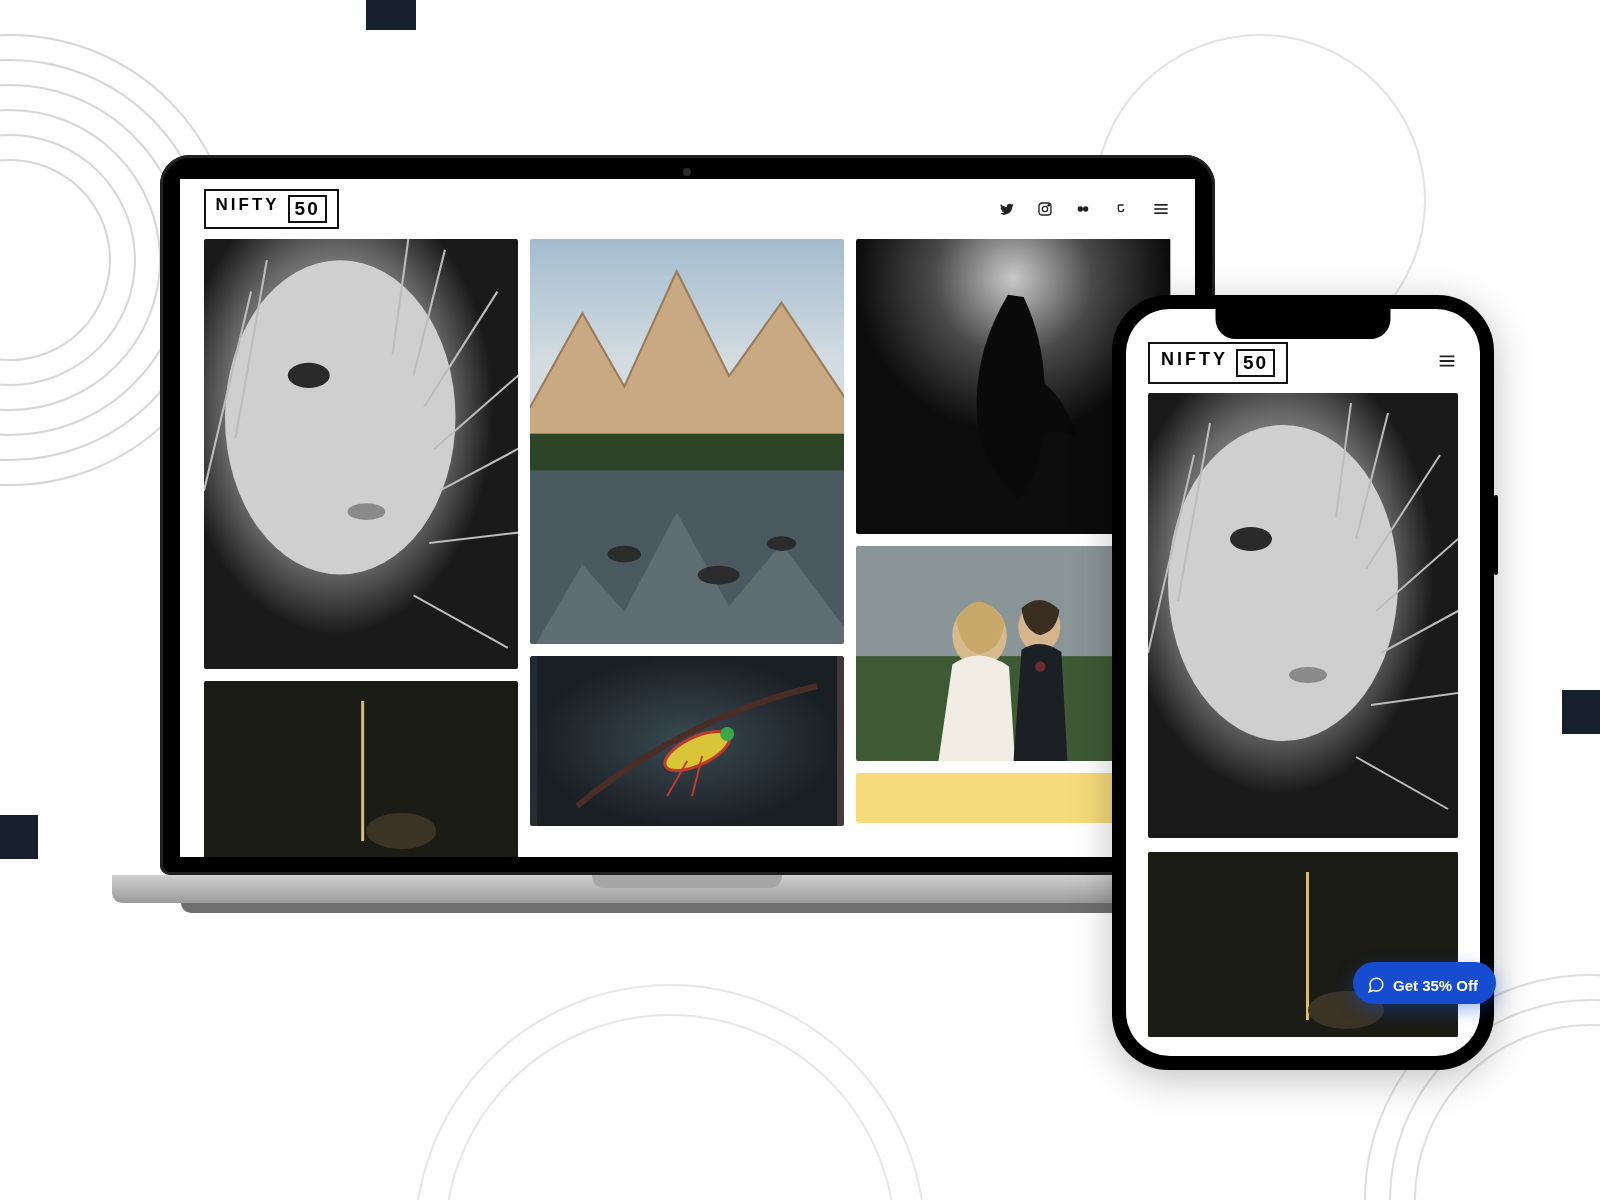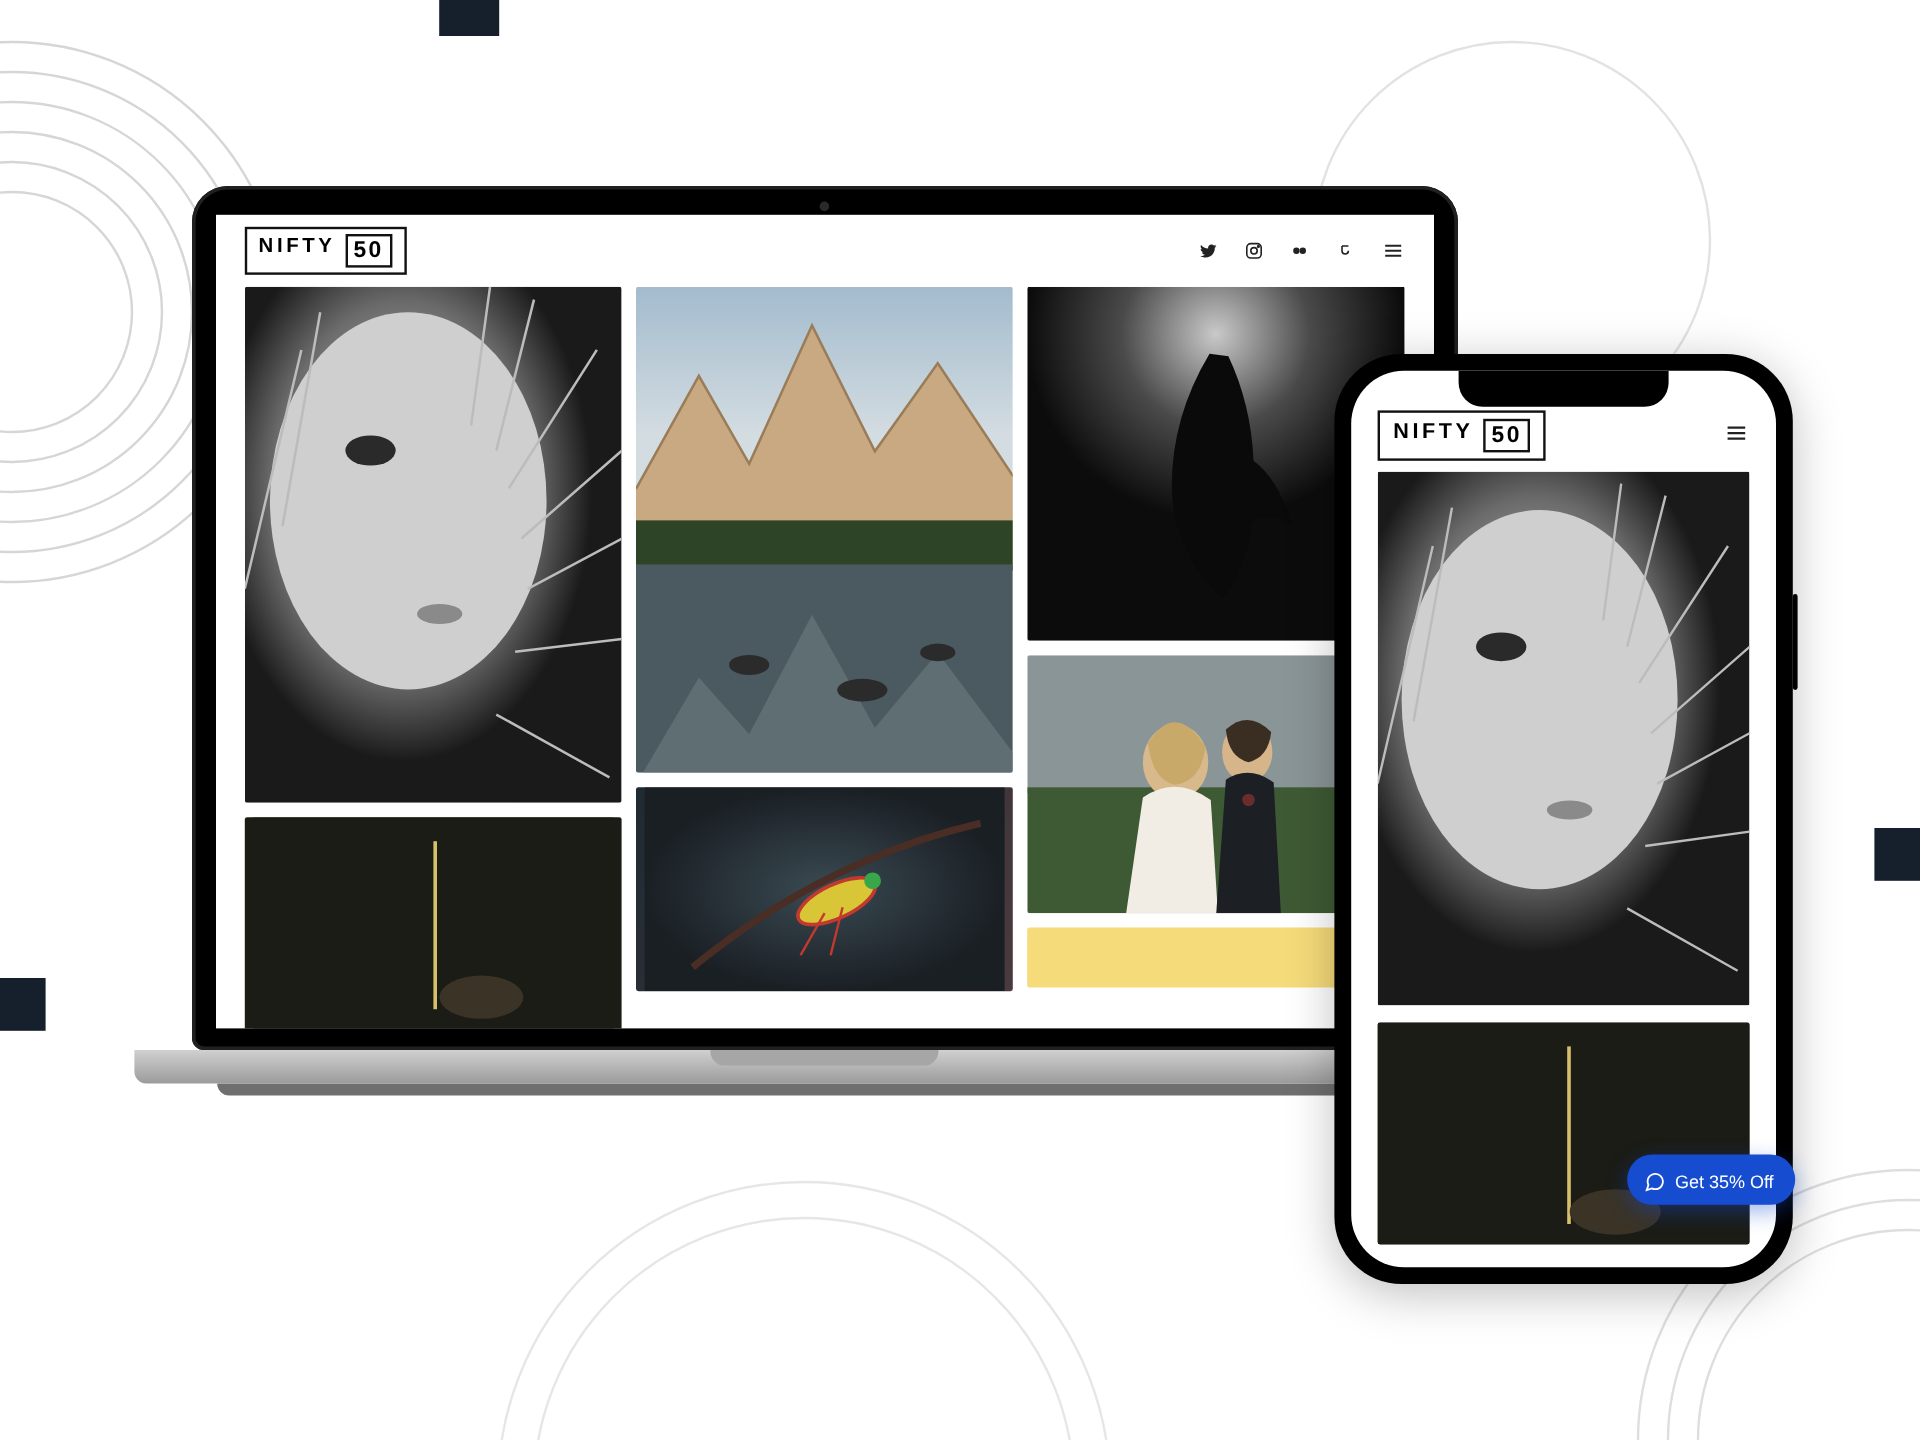--- a/index.html
+++ b/index.html
@@ -54,21 +54,21 @@
     .notch { position:absolute; top:0; left:50%; transform:translateX(-50%); width:175px; height:30px; background:#000; border-radius:0 0 20px 20px; }
     .btn-side { position:absolute; right:-4px; top:200px; width:4px; height:80px; background:#000; border-radius:2px; }
     .ph-head { height:72px; padding:36px 22px 0; display:flex; align-items:center; justify-content:space-between; }
     .ph-head .logo { font-size:18px; padding:5px 11px; }
     .ph-head .menu svg { width:22px; height:22px; }
     .ph-body { padding:12px 22px; display:flex; flex-direction:column; gap:14px; }
     .ph-img1 { height:445px; }
     .ph-img2 { height:185px; background:#1b1c16; }
 
     
-    .chat { position:absolute; right:104px; bottom:196px; background:#164ccf; color:#fff; height:42px; padding:4px 18px 0 14px; border-radius:22px; display:flex; align-items:center; gap:8px; font-size:15px; font-weight:400; box-shadow:0 6px 18px rgba(22,76,207,.4); }
+    .chat { position:absolute; right:104px; bottom:196px; background:#164ccf; color:#fff; height:42px; padding:4px 18px 0 14px; border-radius:22px; display:flex; align-items:center; gap:8px; font-size:15px; font-weight:700; box-shadow:0 6px 18px rgba(22,76,207,.4); }
     .chat svg { width:18px; height:18px; }
   </style>
 </head>
 <body>
 
 <svg class="arcs tl" viewBox="0 0 460 460">
   <circle cx="230" cy="230" r="225"></circle>
     <circle cx="230" cy="230" r="200"></circle>
     <circle cx="230" cy="230" r="175"></circle>
     <circle cx="230" cy="230" r="150"></circle>

